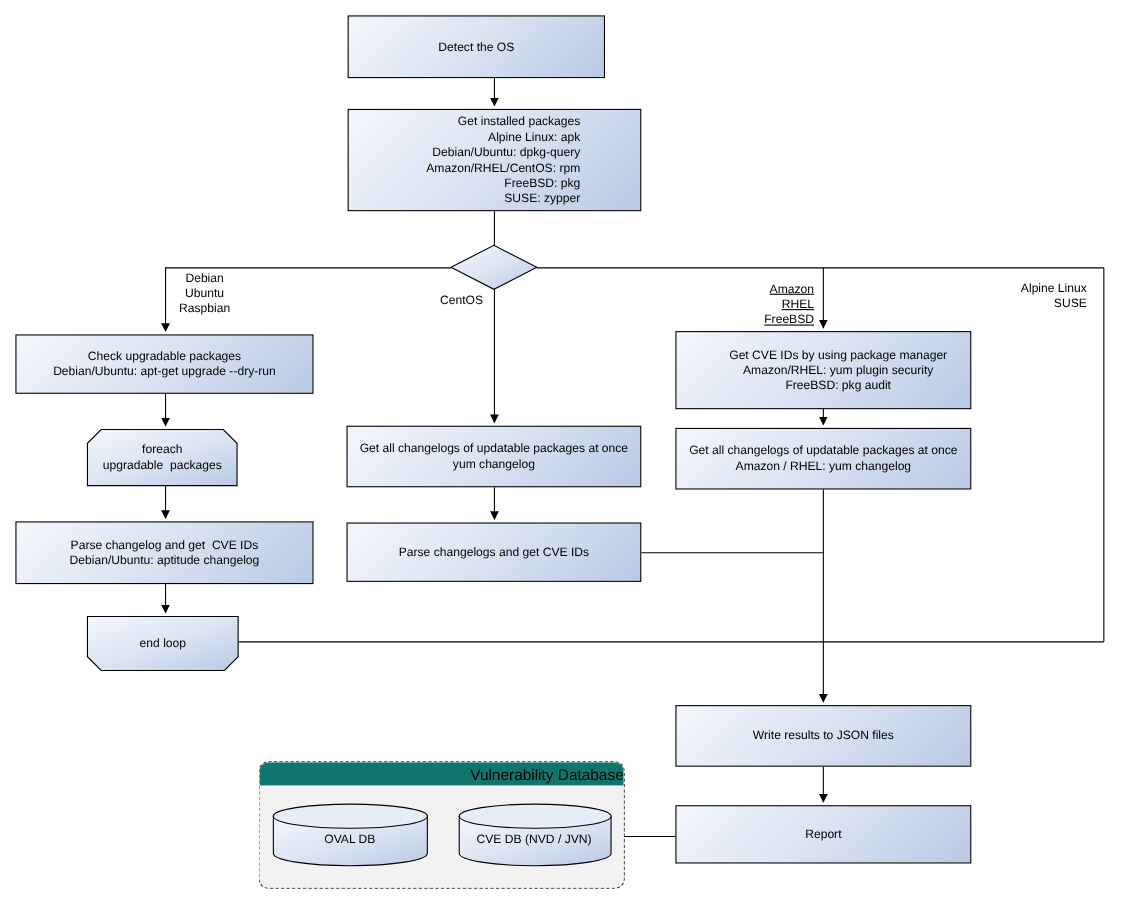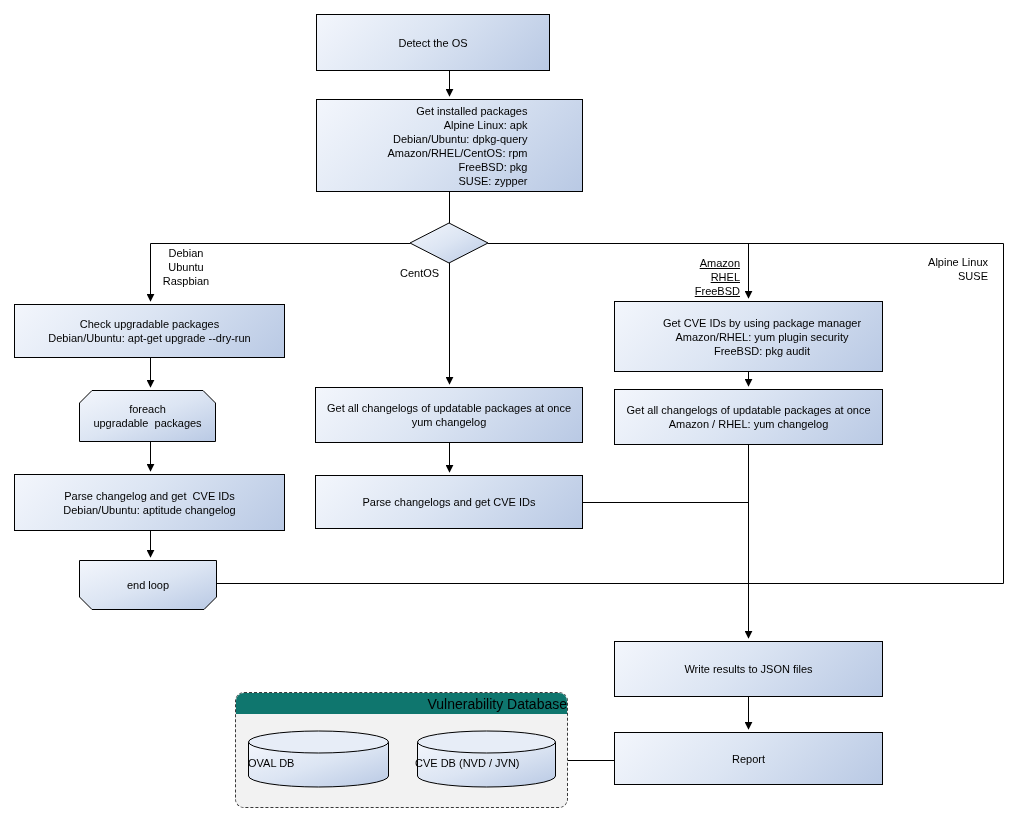--- a/index.html
+++ b/index.html
@@ -30,21 +30,21 @@
     box-sizing:border-box; background:#f2f2f2;
     border:1px dashed #3a3a3a; border-radius:9px; overflow:hidden;
   }
   .db-header {
     height:21px; background:#0f766e;
     display:flex; align-items:center; justify-content:flex-end;
     padding-right:0; font-size:14px;
   }
   .cyl-label {
     position:absolute; z-index:4; font-size:11px;
-    display:flex; align-items:center; justify-content:flex-start; pointer-events:none;
+    display:flex; align-items:center; justify-content:center; pointer-events:none;
   }
 </style>
 </head>
 <body>
 
 <div class="canvas">
 
   <div class="db-container">
     <div class="db-header">
       <span>Vulnerability Database</span>

